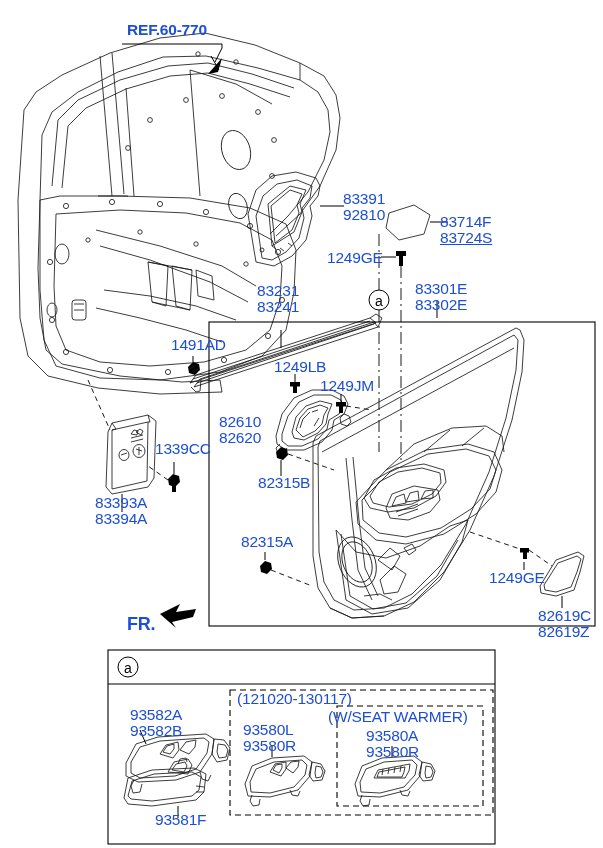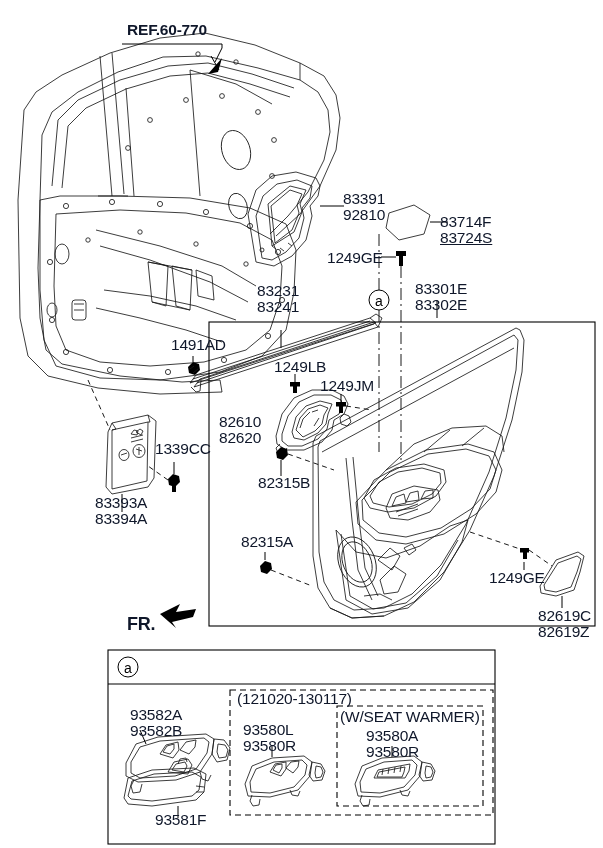--- a/index.html
+++ b/index.html
@@ -1,20 +1,20 @@
 <!DOCTYPE html>
 <html><head>
 <meta charset="utf-8">
 <style>
   html,body{margin:0;padding:0;background:#ffffff;}
   body{width:603px;height:848px;position:relative;overflow:hidden;
        font-family:"Liberation Sans","DejaVu Sans",sans-serif;color:#000;}
   #sheet{position:absolute;inset:0;width:603px;height:848px;}
   .lbl{position:absolute;font-size:15.5px;line-height:15.5px;letter-spacing:-0.2px;
-       white-space:pre;color:#0f172a;font-family:"Liberation Sans",sans-serif;}
+       white-space:pre;color:#1d4ed8;font-family:"Liberation Sans",sans-serif;}
   .lbl.b{font-weight:bold;}
   .lbl.two{line-height:16.5px;}
   svg{display:block;}
   .ln{fill:none;stroke:#000;stroke-width:1;}
   .thin{fill:none;stroke:#1a1a1a;stroke-width:0.85;}
   .box{fill:none;stroke:#000;stroke-width:1.1;}
   .dashbox{fill:none;stroke:#000;stroke-width:1.1;stroke-dasharray:6 4;}
   .dashlead{fill:none;stroke:#000;stroke-width:0.9;stroke-dasharray:5 4;}
   .dashdot{fill:none;stroke:#000;stroke-width:0.9;stroke-dasharray:12 4 2 4;}
   .wht{fill:#ffffff;}
@@ -395,15 +395,15 @@
 <div class="lbl b" style="left:127px;top:617px;font-size:18px;">FR.</div>
 
 <div class="lbl two" style="left:130px;top:707px;">93582A</div>
 <div class="lbl two" style="left:130px;top:723px;">93582B</div>
 <div class="lbl" style="left:155px;top:812px;">93581F</div>
 
 <div class="lbl" style="left:237px;top:691px;">(121020-130117)</div>
 <div class="lbl two" style="left:243px;top:722px;">93580L</div>
 <div class="lbl two" style="left:243px;top:738px;">93580R</div>
 
-<div class="lbl" style="left:340px;top:709px;">(W/SEAT WARMER)</div>
+<div class="lbl" style="left:328px;top:709px;">(W/SEAT WARMER)</div>
 <div class="lbl two" style="left:366px;top:728px;">93580A</div>
 <div class="lbl two" style="left:366px;top:744px;">93580R</div>
 
 </body></html>

